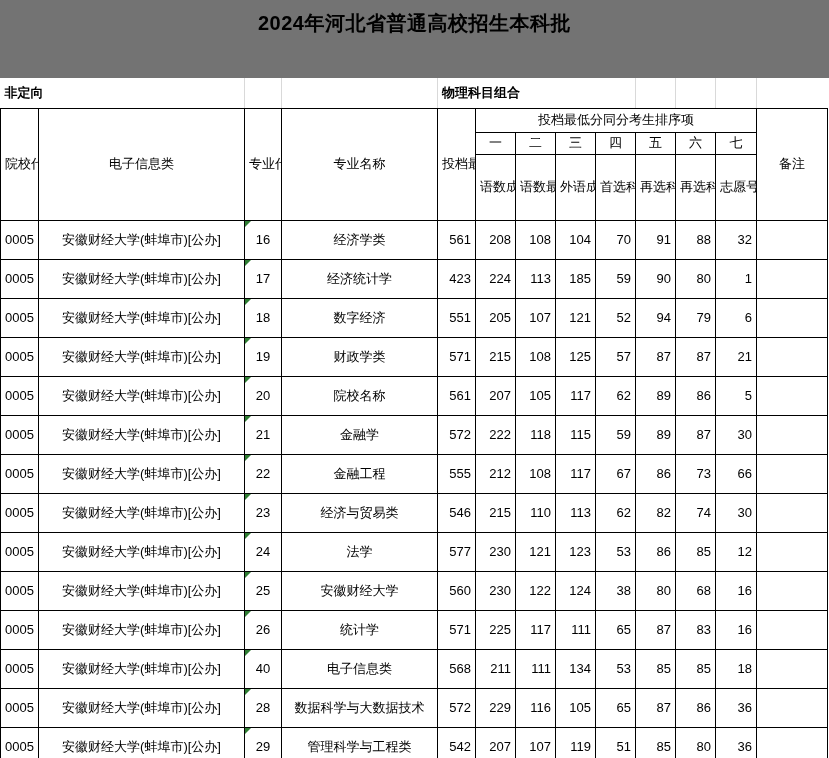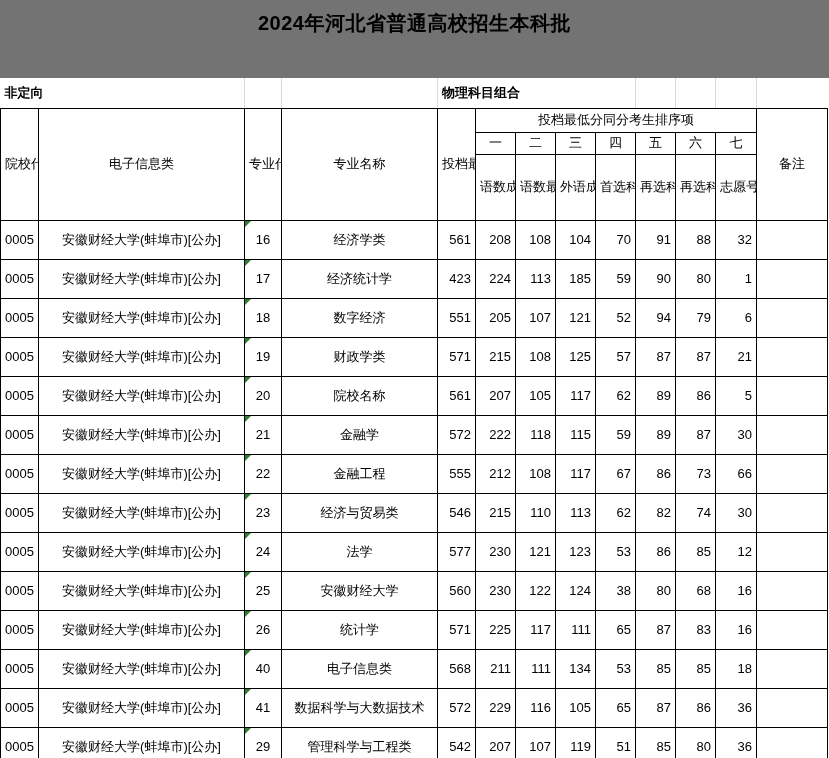--- a/index.html
+++ b/index.html
@@ -385,21 +385,21 @@
       <td class="c-num">134</td>
       <td class="c-num">53</td>
       <td class="c-num">85</td>
       <td class="c-num">85</td>
       <td class="c-num">18</td>
       <td class="c-note"></td>
     </tr>
     <tr class="data-row">
       <td class="c-code">0005</td>
       <td class="c-school">安徽财经大学(蚌埠市)[公办]</td>
-      <td class="c-major-code"><span class="tri"></span><span>41</span></td>
+      <td class="c-major-code"><span class="tri"></span><span>28</span></td>
       <td class="c-major">数据科学与大数据技术</td>
       <td class="c-num">572</td>
       <td class="c-num">229</td>
       <td class="c-num">116</td>
       <td class="c-num">105</td>
       <td class="c-num">65</td>
       <td class="c-num">87</td>
       <td class="c-num">86</td>
       <td class="c-num">36</td>
       <td class="c-note"></td>

